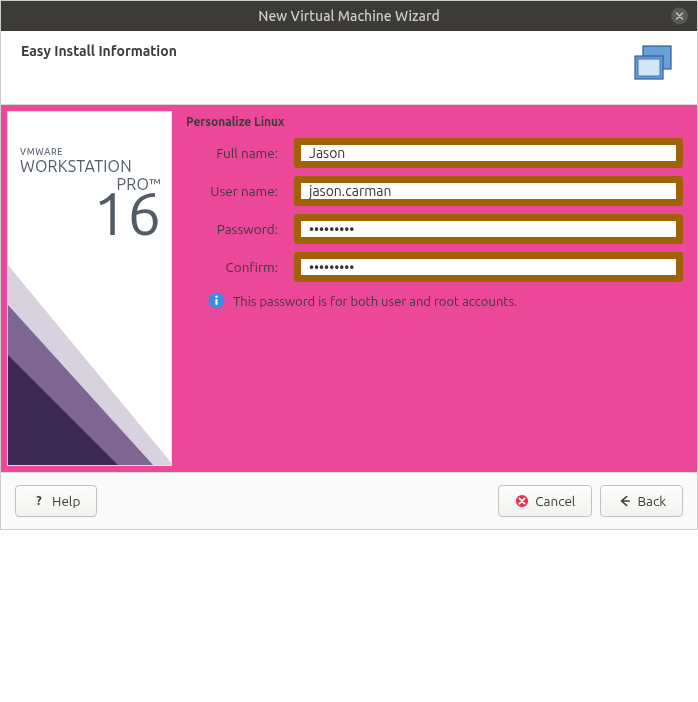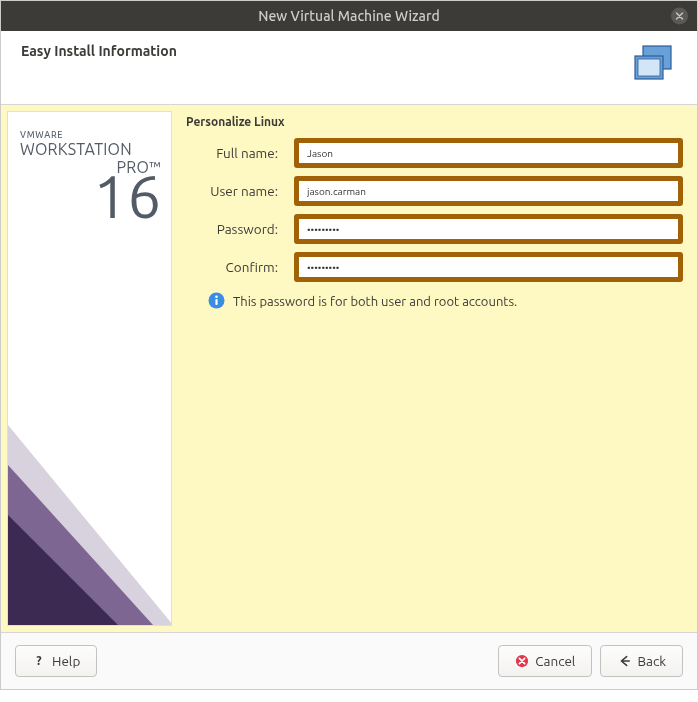--- a/index.html
+++ b/index.html
@@ -5,25 +5,25 @@
     * { box-sizing: border-box; margin: 0; padding: 0; }
     body {
       font-family: "Ubuntu", "Segoe UI", Arial, sans-serif;
       background: #fff;
       width: 698px;
       height: 702px;
       overflow: hidden;
     }
     .window {
       width: 698px;
-      height: 690px;
+      height: 530px;
       display: flex;
       flex-direction: column;
       border: 1px solid #ccc;
-      background: #fef9c3;
+      background: #ec4899;
       justify-content: flex-end;
     }
     .titlebar {
       height: 30px;
       background: #3c3b37;
       color: #cfcdca;
       display: flex;
       align-items: center;
       justify-content: center;
       position: relative;
@@ -74,21 +74,21 @@
     .side-graphic {
       width: 165px;
       background: #fff;
       border: 1px solid #e0dfdc;
       margin: 6px 0 6px 6px;
       position: relative;
       overflow: hidden;
     }
     .side-logo {
       position: absolute;
-      top: 18px;
+      top: 35px;
       left: 12px;
       right: 10px;
       color: #555e6a;
     }
     .side-logo .vmware {
       font-size: 9px;
       letter-spacing: 0.7px;
       font-weight: 500;
       color: #5b6470;
     }
@@ -141,25 +141,25 @@
     .form-label {
       width: 92px;
       text-align: right;
       font-size: 13.5px;
       color: #3c3b37;
       margin-right: 16px;
     }
     .form-input {
       flex: 1;
       height: 30px;
-      border: 5px solid #a16207;
+      border: 7px solid #a16207;
       border-radius: 3px;
       background: #fff;
       padding: 0 8px;
-      font-size: 10px;
+      font-size: 14px;
       color: #333;
       font-family: inherit;
     }
     .info-row {
       display: flex;
       align-items: center;
       margin-top: 10px;
       margin-left: 22px;
     }
     .info-icon {

